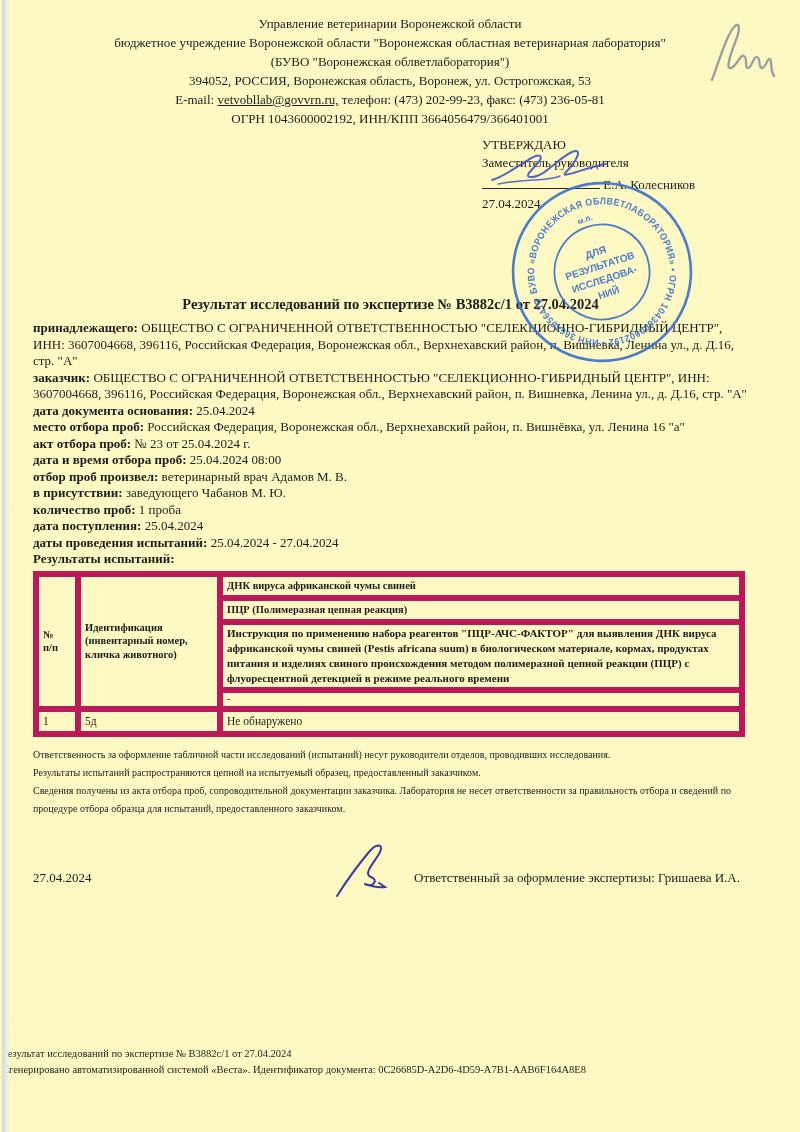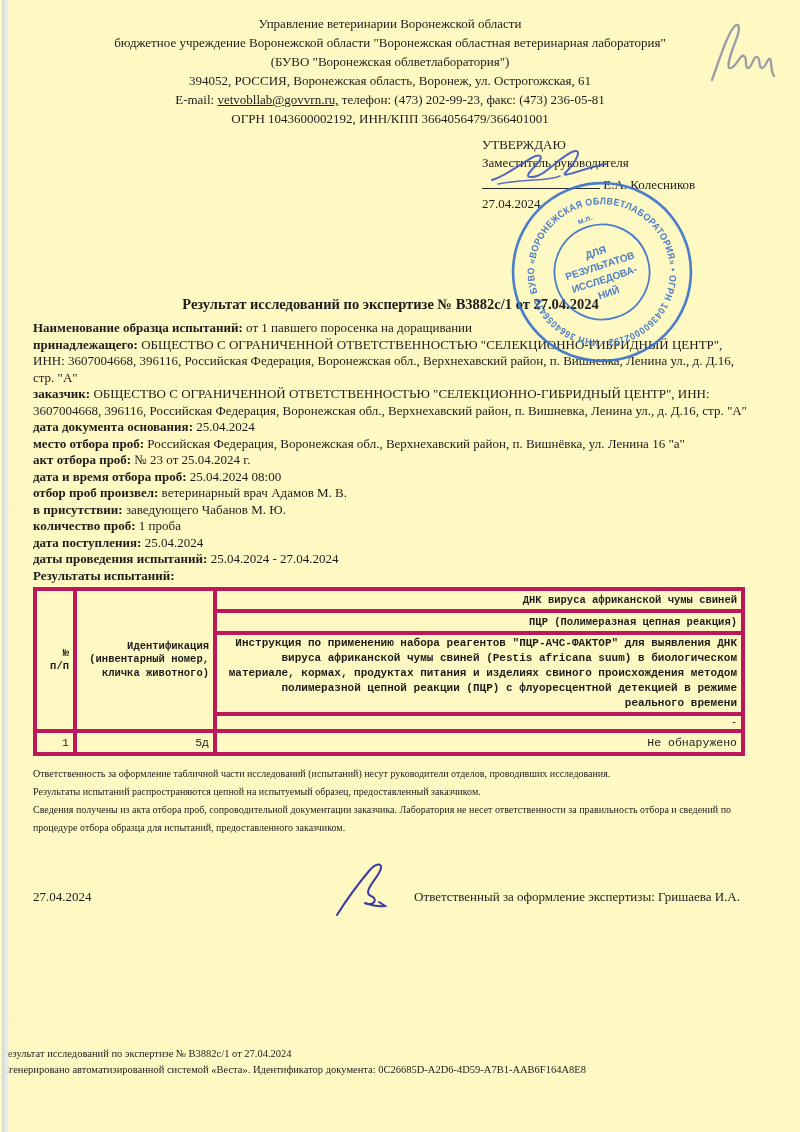--- a/index.html
+++ b/index.html
@@ -35,23 +35,22 @@
   .page-body { position:absolute; top:296px; left:33px; width:715px; }
   .doc-title { text-align:center; font-weight:bold; font-size:14.5px; margin-bottom:7px; }
   .field { font-size:13px; line-height:16.5px; }
   .field b { font-weight:bold; }
   
   table.results {
     border-collapse:collapse; width:712px; margin-top:3px;
     table-layout:fixed;
   }
   table.results td {
-    border:4px solid #be185d; text-align:right; vertical-align:middle;
+    border:6px solid #be185d; text-align:left; vertical-align:middle;
     padding:1px 4px;
-    font-family:Liberation Mono, monospace;
   }
   td.c-num { width:28px; font-weight:bold; font-size:10.5px; white-space:pre-line; line-height:13px; }
   td.c-id  { width:128px; font-weight:bold; font-size:10.5px; line-height:13.5px; padding:2px 14px; }
   td.h-row { font-weight:bold; font-size:10.5px; line-height:14px; height:16px; }
   td.h-instr { font-weight:bold; font-size:11px; line-height:15px; padding:2px 8px; }
   td.h-sub { font-size:10px; height:11px; line-height:10px; padding:0 4px; }
   td.d-cell { font-size:11.5px; height:17px; }
   
   .notes { margin-top:9px; font-size:10px; line-height:18px; color:#222; }
   .notes div { margin:0; }
@@ -70,21 +69,21 @@
 </head>
 <body>
 
 <div class="page">
   <div class="scan-edge"></div>
 
   <div class="letterhead">
     <div>Управление ветеринарии Воронежской области</div>
     <div>бюджетное учреждение Воронежской области "Воронежская областная ветеринарная лаборатория"</div>
     <div>(БУВО "Воронежская облветлаборатория")</div>
-    <div>394052, РОССИЯ, Воронежская область, Воронеж, ул. Острогожская, 61</div>
+    <div>394052, РОССИЯ, Воронежская область, Воронеж, ул. Острогожская, 53</div>
     <div>
       <span>E-mail:</span>
       <span class="email-link">vetvobllab@govvrn.ru,</span>
       <span>телефон: (473) 202-99-23, факс: (473) 236-05-81</span>
     </div>
     <div>ОГРН 1043600002192, ИНН/КПП 3664056479/366401001</div>
   </div>
 
   <svg class="paraph-top" width="84" height="72" viewBox="0 0 84 72">
     <path d="M14 62 C 22 40, 30 14, 37 8 C 42 4, 42 12, 38 22 C 33 35, 27 52, 33 50 C 39 48, 42 36, 46 38 C 50 40, 46 50, 50 50 C 54 50, 55 38, 59 39 C 63 40, 60 50, 64 50 C 68 50, 69 40, 72 41 C 74 42, 72 52, 76 58" fill="none" stroke="#9b9da5" stroke-width="2.3" stroke-linecap="round"></path>
@@ -116,21 +115,20 @@
     <text x="95" y="43" text-anchor="middle" font-size="8" fill="#3d73cc">м.п.</text>
     <text x="95" y="78" text-anchor="middle" font-size="10" fill="#3d73cc">ДЛЯ</text>
     <text x="95" y="92" text-anchor="middle" font-size="10" fill="#3d73cc">РЕЗУЛЬТАТОВ</text>
     <text x="95" y="106" text-anchor="middle" font-size="10" fill="#3d73cc">ИССЛЕДОВА-</text>
     <text x="95" y="120" text-anchor="middle" font-size="10" fill="#3d73cc">НИЙ</text>
   </svg>
 
   <div class="page-body">
     <div class="doc-title">Результат исследований по экспертизе № В3882с/1 от 27.04.2024</div>
 
-    <div class="field"><b>Наименование образца испытаний:</b> <span>от 1 павшего поросенка на доращивании</span></div>
     <div class="field"><b>принадлежащего:</b> <span>ОБЩЕСТВО С ОГРАНИЧЕННОЙ ОТВЕТСТВЕННОСТЬЮ "СЕЛЕКЦИОННО-ГИБРИДНЫЙ ЦЕНТР", ИНН: 3607004668, 396116, Российская Федерация, Воронежская обл., Верхнехавский район, п. Вишневка, Ленина ул., д. Д.16, стр. "А"</span></div>
     <div class="field"><b>заказчик:</b> <span>ОБЩЕСТВО С ОГРАНИЧЕННОЙ ОТВЕТСТВЕННОСТЬЮ "СЕЛЕКЦИОННО-ГИБРИДНЫЙ ЦЕНТР", ИНН: 3607004668, 396116, Российская Федерация, Воронежская обл., Верхнехавский район, п. Вишневка, Ленина ул., д. Д.16, стр. "А"</span></div>
     <div class="field"><b>дата документа основания:</b> <span>25.04.2024</span></div>
     <div class="field"><b>место отбора проб:</b> <span>Российская Федерация, Воронежская обл., Верхнехавский район, п. Вишнёвка, ул. Ленина 16 "а"</span></div>
     <div class="field"><b>акт отбора проб:</b> <span>№ 23 от 25.04.2024 г.</span></div>
     <div class="field"><b>дата и время отбора проб:</b> <span>25.04.2024 08:00</span></div>
     <div class="field"><b>отбор проб произвел:</b> <span>ветеринарный врач Адамов М. В.</span></div>
     <div class="field"><b>в присутствии:</b> <span>заведующего Чабанов М. Ю.</span></div>
     <div class="field"><b>количество проб:</b> <span>1 проба</span></div>
     <div class="field"><b>дата поступления:</b> <span>25.04.2024</span></div>

